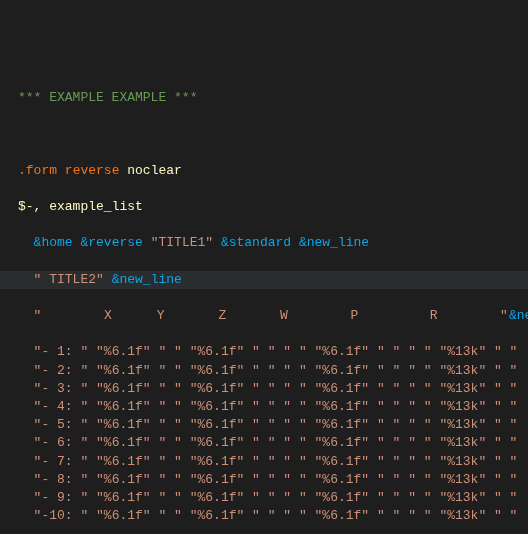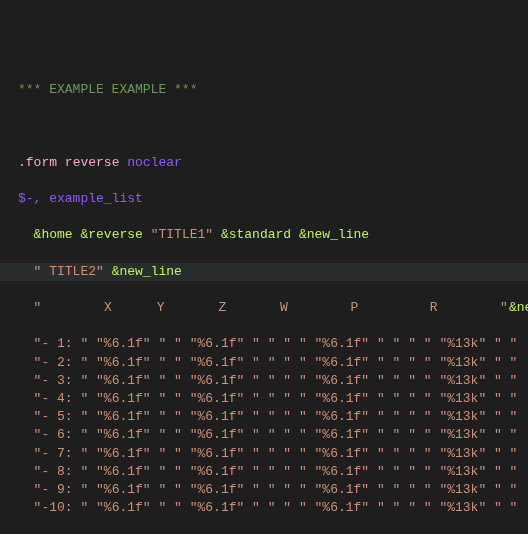--- a/index.html
+++ b/index.html
@@ -6,25 +6,25 @@
   body {
     background: #1e1e1e;
     font-family: Consolas, 'Courier New', monospace;
     font-size: 13px;
     color: #d4d4d4;
     padding: 8px 8px 8px 18px;
     line-height: 1.4;
     width: 528px;
     white-space: pre;
   }
-  .green { color: #6a9955; }
-  .blue { color: #f9a8d4; }
-  .white { color: #8b5cf6; }
+  .green { color: #6a9955; margin-top: 8px; }
+  .blue { color: #f97316; }
+  .white { color: #fef9c3; }
   .orange { color: #ce9178; }
-  .pink { color: #bef264; }
+  .pink { color: #0ea5e9; }
   .hl { background: #2a2d2e; display: block; margin-left: -18px; padding-left: 18px; margin-right: -8px; padding-right: 8px; }
   .row { display: block; }
   .sp { letter-spacing: 1px; }
 </style>
 </head>
 <body>
 
 
 
 <span class="row green">*** EXAMPLE EXAMPLE ***</span>

